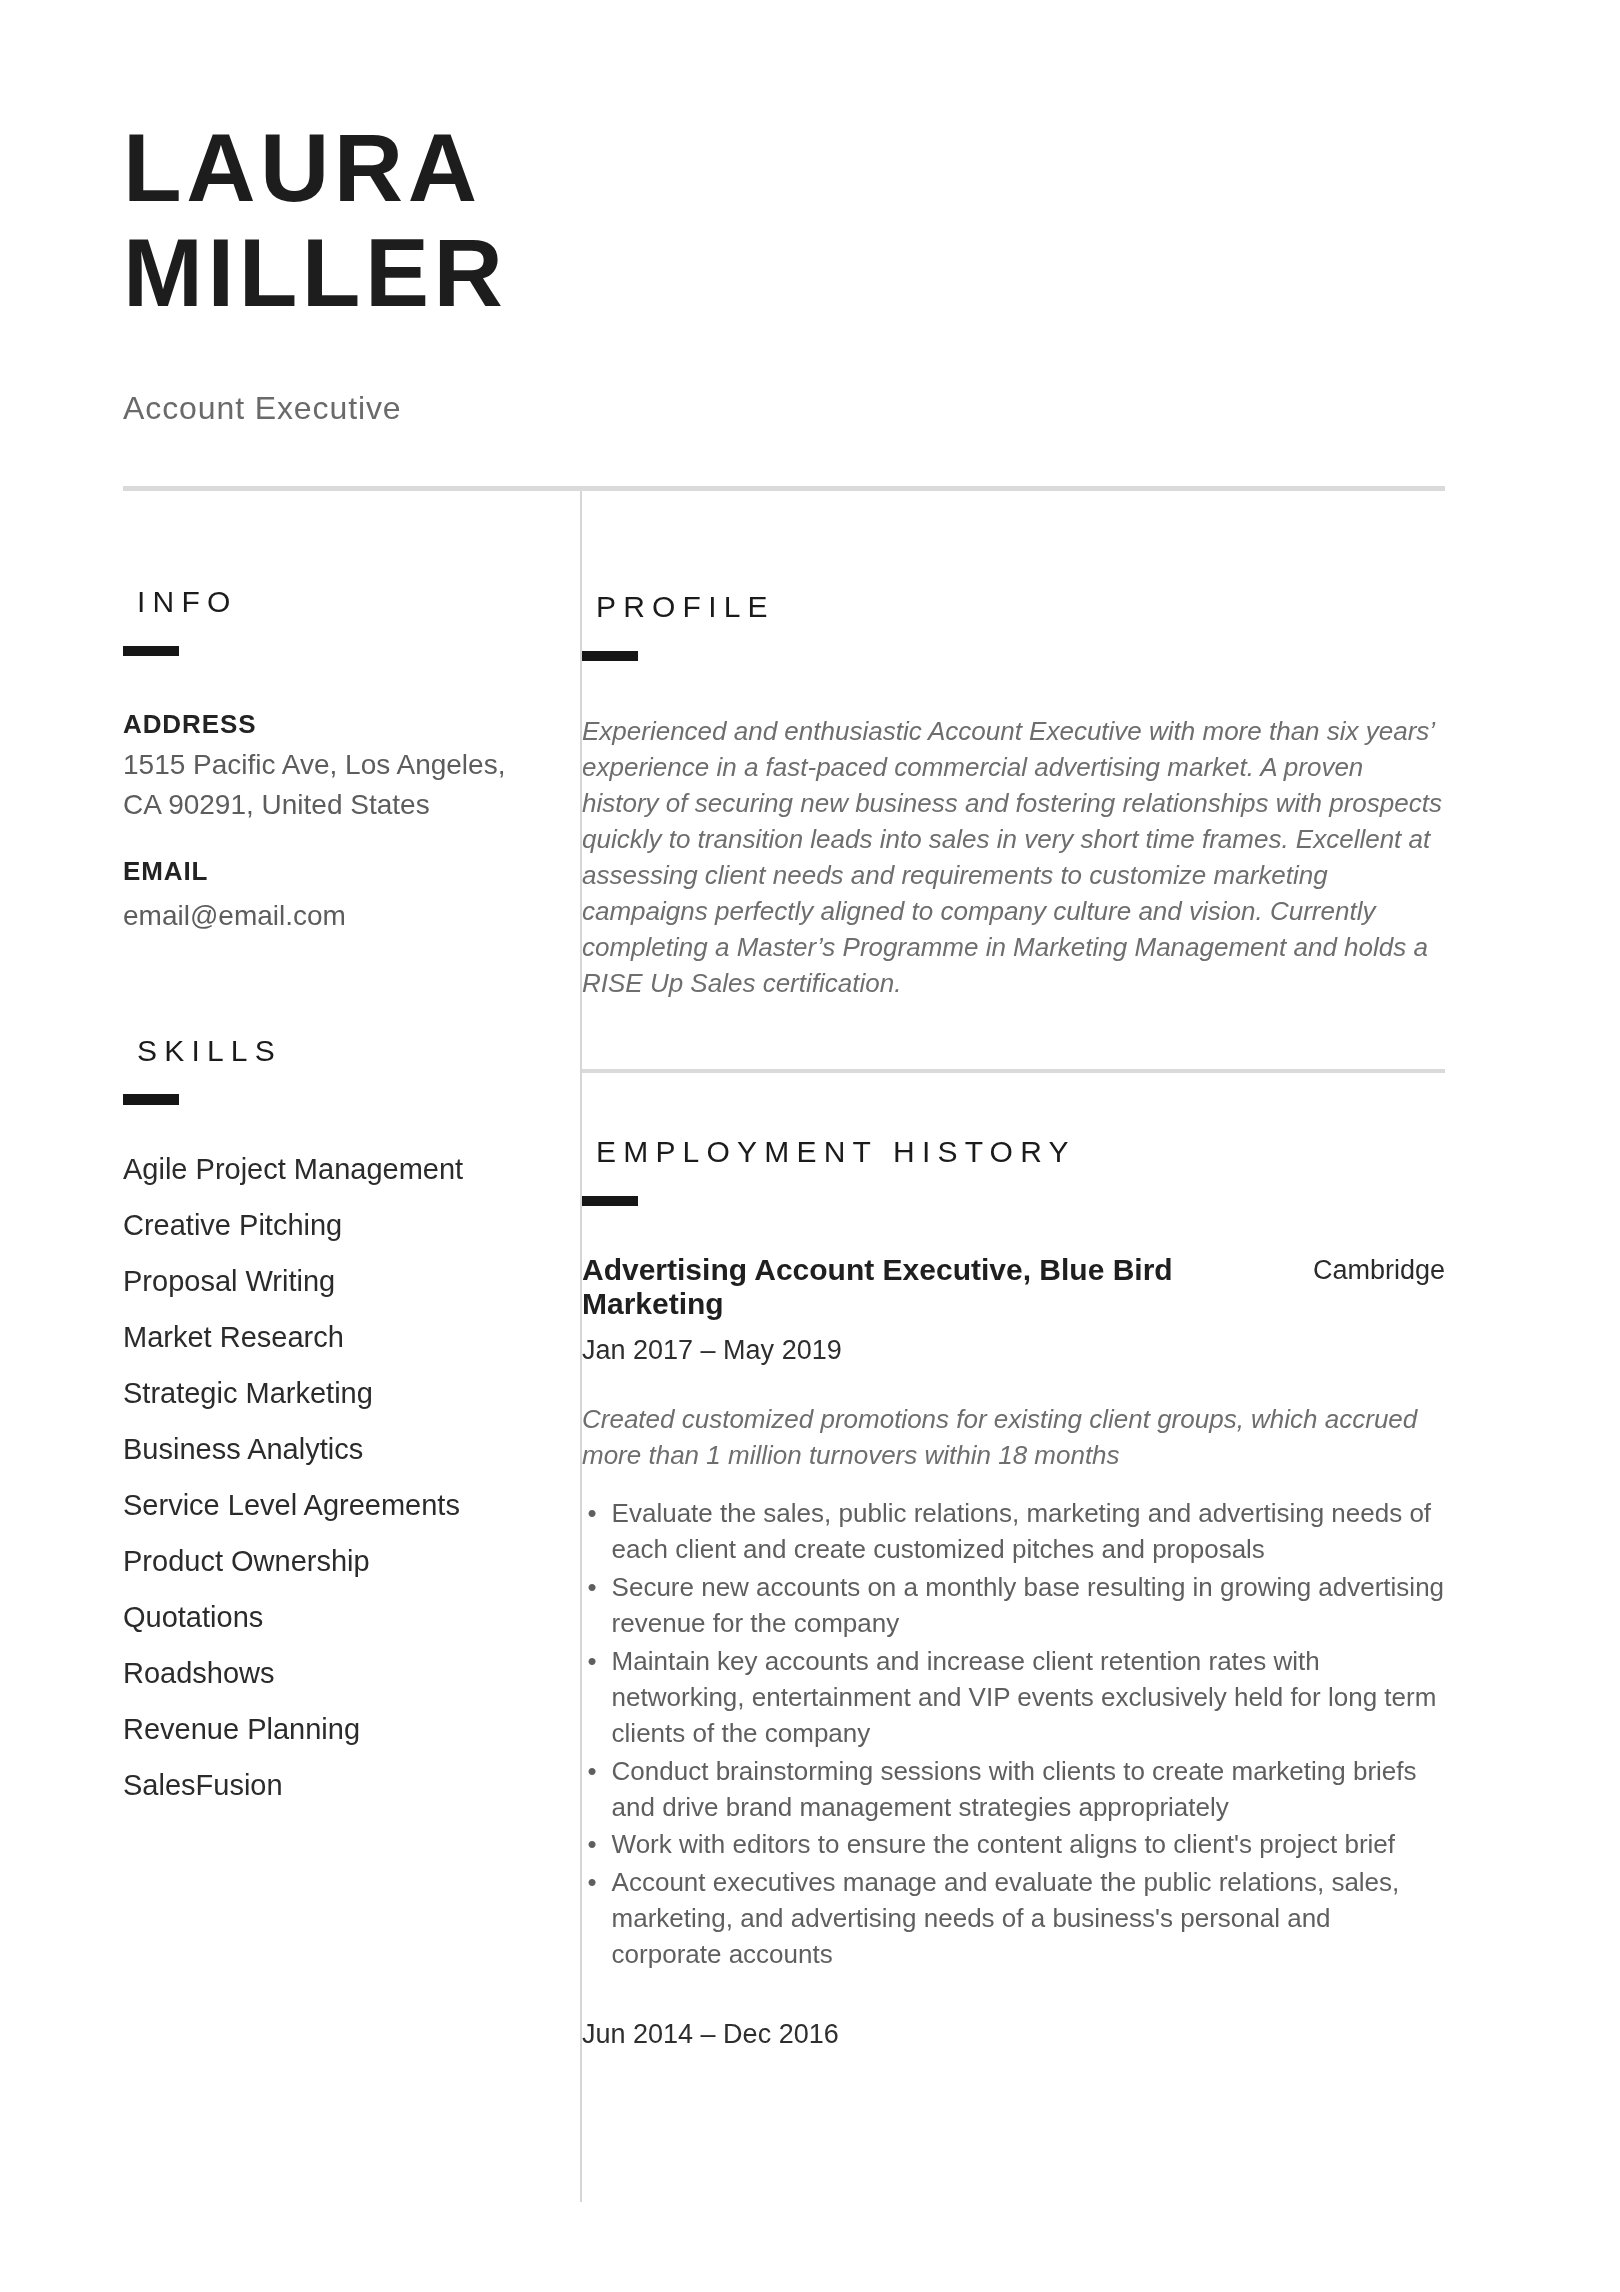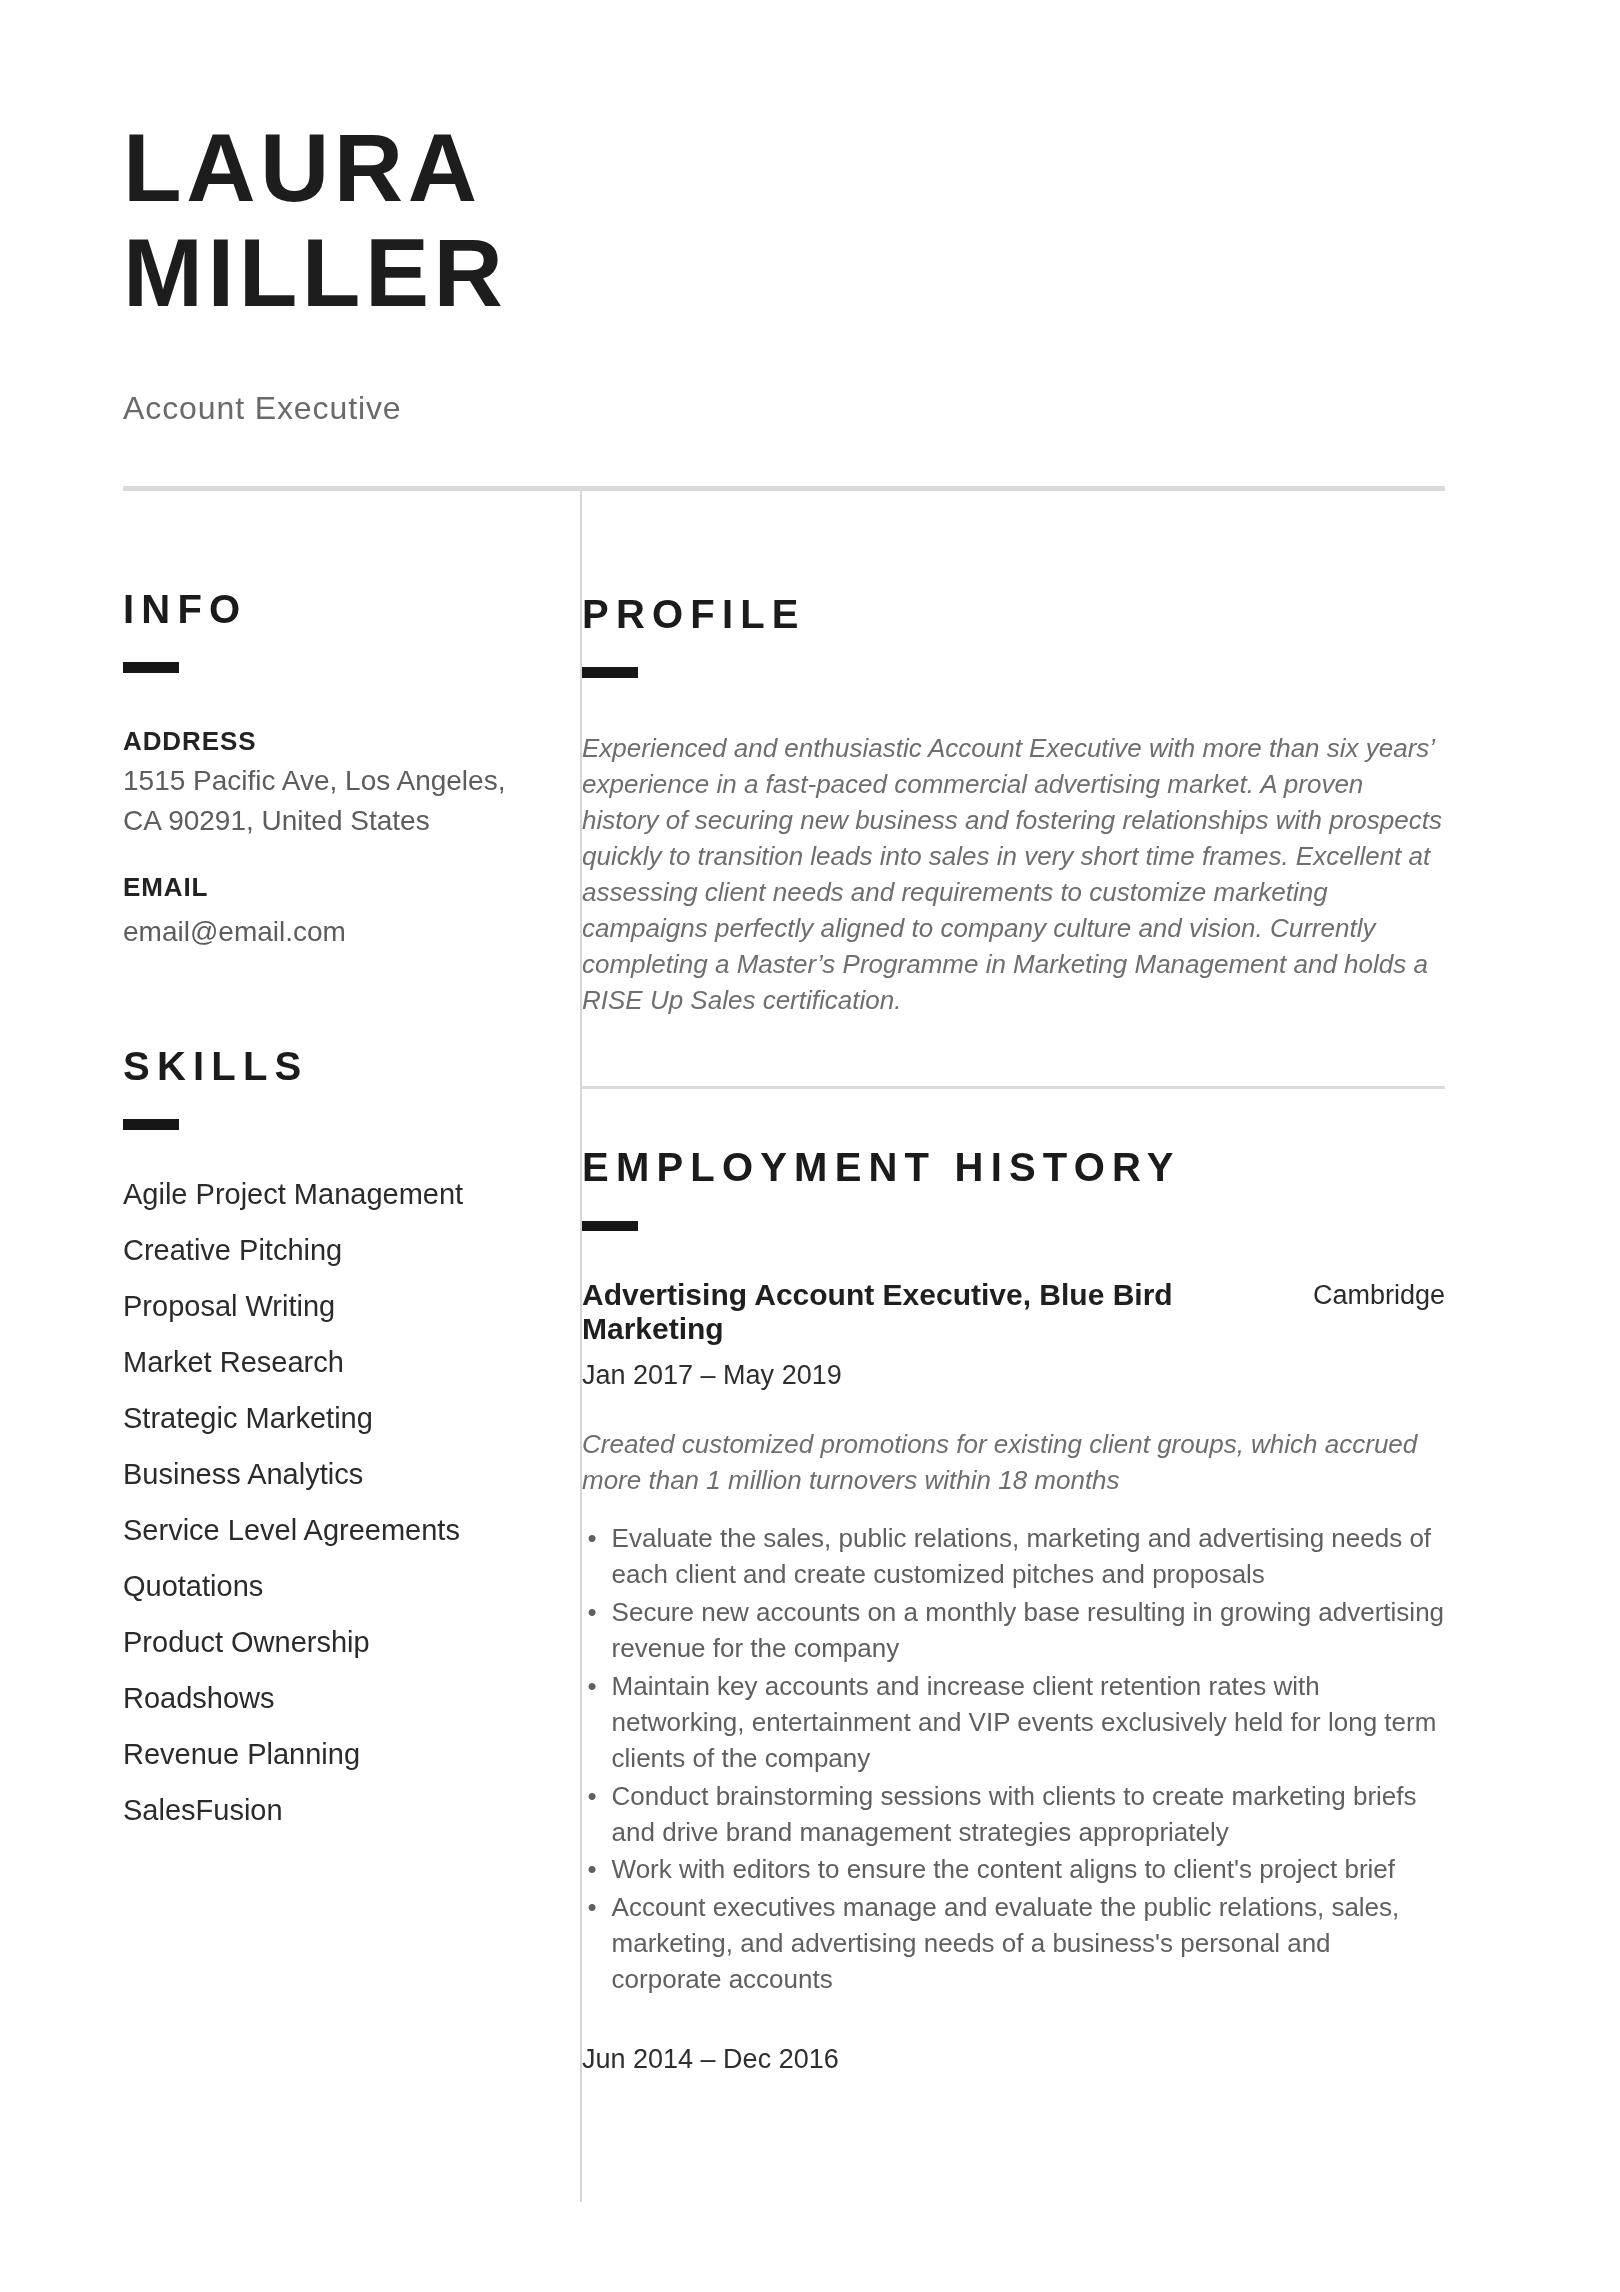--- a/index.html
+++ b/index.html
@@ -13,21 +13,21 @@
   .subtitle { font-size:32px; line-height:39px; color:#6a6a6a; letter-spacing:0.9px; }
   .top-divider { margin-top:58px; height:4.5px; background:#dadada; }
 
   
   .columns { display:flex; min-height:1711px; }
   .col-left { width:459px; box-sizing:border-box; border-right:2.7px solid #d6d6d6;
               padding-top:66px; padding-right:36px; }
   .col-right { flex:1; box-sizing:border-box; padding-top:71px; }
 
   
-  .sec-head { font-size:40px; line-height:39px; font-weight:bold; letter-spacing:7.2px; color:#1b1b1b; }
+  .sec-head { font-size:30px; line-height:39px; font-weight:normal; letter-spacing:7.2px; color:#1b1b1b;margin-left:14px; }
   .sec-bar { width:56px; height:10.7px; background:#161616; margin-top:19.7px; }
 
   
   .side-label { margin-top:53px; font-size:26px; line-height:30px; font-weight:bold;
                 letter-spacing:0.9px; color:#232323; }
   .side-label.second { margin-top:31px; }
   .side-value { margin-top:5.4px; font-size:28px; line-height:40px; color:#5d5d5d; }
   .side-value.email { margin-top:9.9px; }
 
   .links-sec { margin-top:100px; }
@@ -95,22 +95,22 @@
         <h2 class="sec-head">SKILLS</h2>
         <div class="sec-bar"></div>
         <ul class="skills-list">
             <li class="skill">Agile Project Management</li>
             <li class="skill">Creative Pitching</li>
             <li class="skill">Proposal Writing</li>
             <li class="skill">Market Research</li>
             <li class="skill">Strategic Marketing</li>
             <li class="skill">Business Analytics</li>
             <li class="skill">Service Level Agreements</li>
+            <li class="skill">Product Ownership</li>
             <li class="skill">Quotations</li>
-            <li class="skill">Product Ownership</li>
             <li class="skill">Roadshows</li>
             <li class="skill">Revenue Planning</li>
             <li class="skill">SalesFusion</li>
           </ul>
       </section>
 
     </aside>
 
     <main class="col-right">
 

